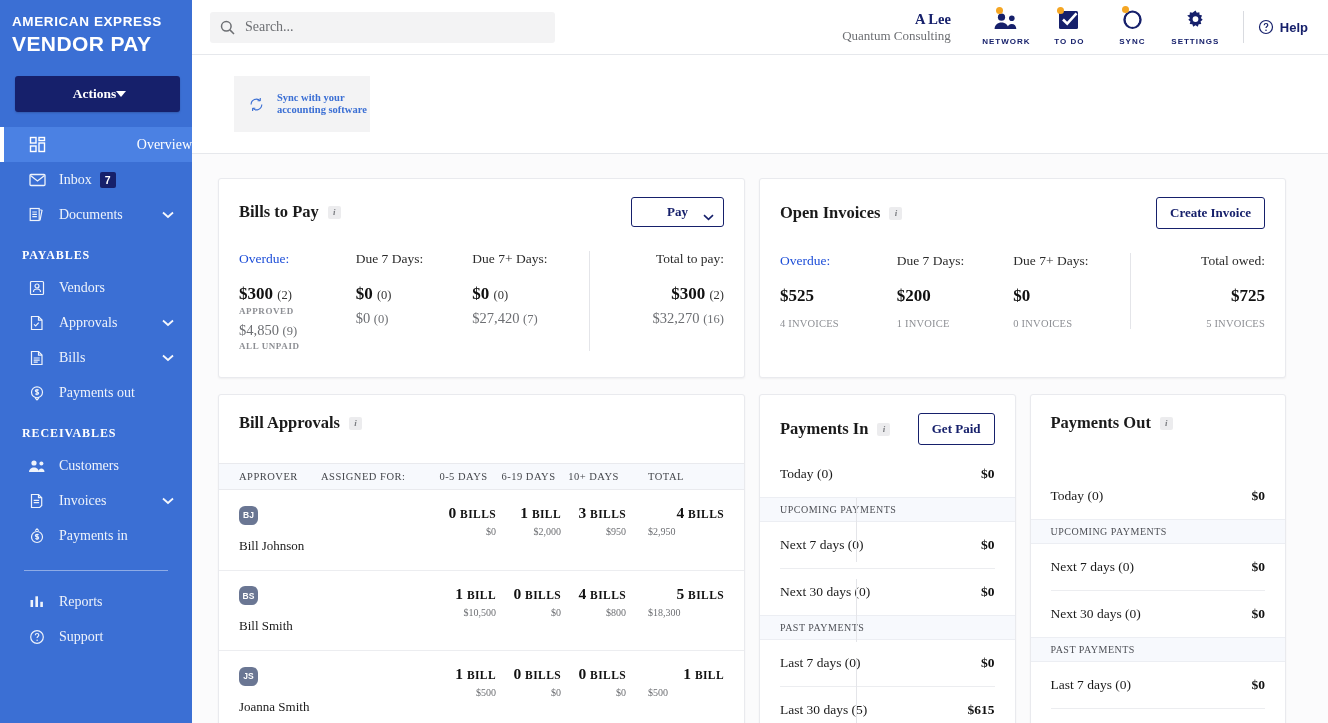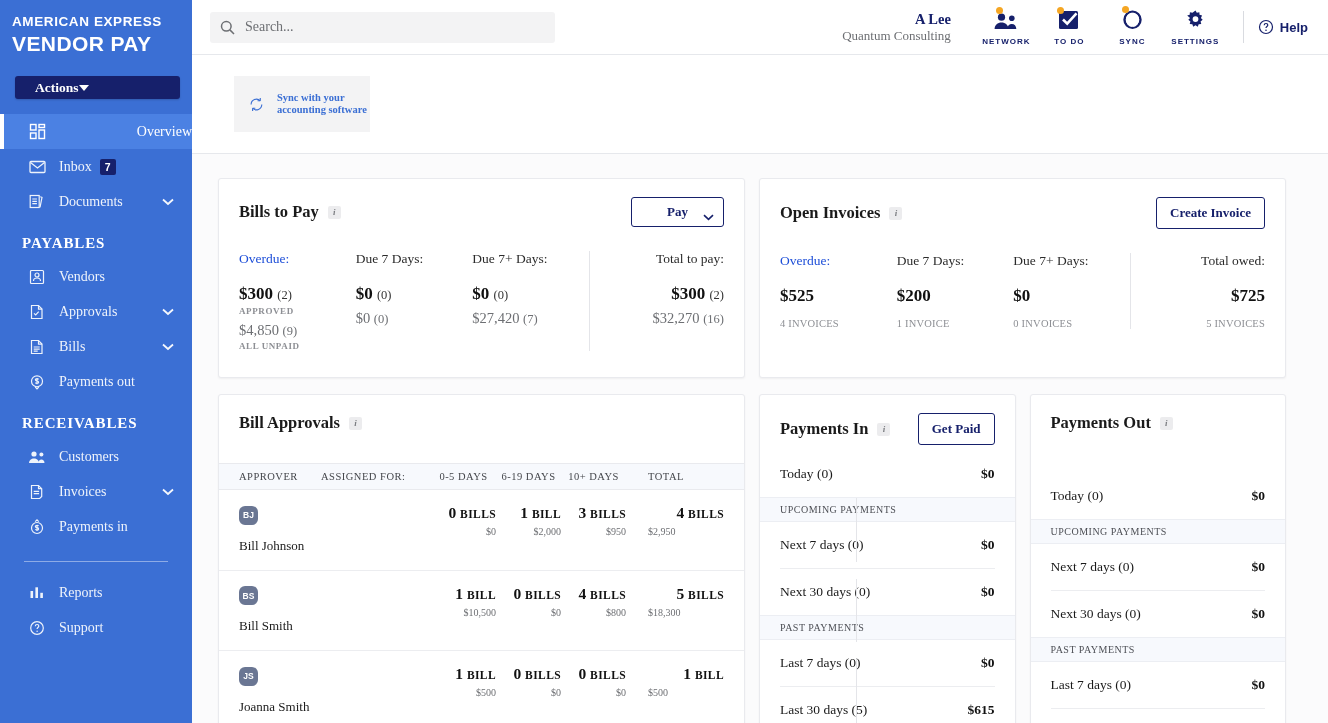--- a/index.html
+++ b/index.html
@@ -25,25 +25,25 @@
     font-size: 13.5px; font-weight: 700; letter-spacing: 0.6px;
     color: #ffffff; line-height: 16px;
   }
   .brand-bot {
     font-family: "Liberation Sans", sans-serif;
     font-size: 21px; font-weight: 700; letter-spacing: 0.4px;
     color: #ffffff; line-height: 25px; margin-top: 1px;
   }
   .actions-btn {
     margin: 8px 12px 0 15px;
-    height: 23px;
+    height: 36px;
     background: #16206b;
     color: #fff;
     border-radius: 3px;
-    display: flex; align-items: center; justify-content: flex-start;
+    display: flex; align-items: center; justify-content: center;
     padding: 0 16px 0 20px;
     font-size: 13.5px; font-weight: 700;
     cursor: pointer;
     box-shadow: 0 1px 2px rgba(0,0,0,.18);
   }
   .caret-down {
     width: 0; height: 0;
     border-left: 5px solid transparent;
     border-right: 5px solid transparent;
     border-top: 6px solid #fff;
@@ -82,21 +82,21 @@
     background: #16206b; color: #fff;
     font-family: "Liberation Sans", sans-serif;
     font-size: 10.5px; font-weight: 700;
     min-width: 16px; height: 16px;
     border-radius: 2px;
     display: inline-flex; align-items: center; justify-content: center;
     padding: 0 4px; margin-left: 8px;
   }
   .nav-section {
     font-family: "Liberation Serif", serif;
-    font-size: 15px; font-weight: 700; letter-spacing: 0.9px;
+    font-size: 12px; font-weight: 700; letter-spacing: 0.9px;
     color: #ffffff;
     padding: 16px 0 7px 22px;
   }
   .nav-divider {
     height: 1px; background: rgba(255,255,255,.42);
     margin: 17px 24px 13px 24px;
   }
 
   
   .main {

